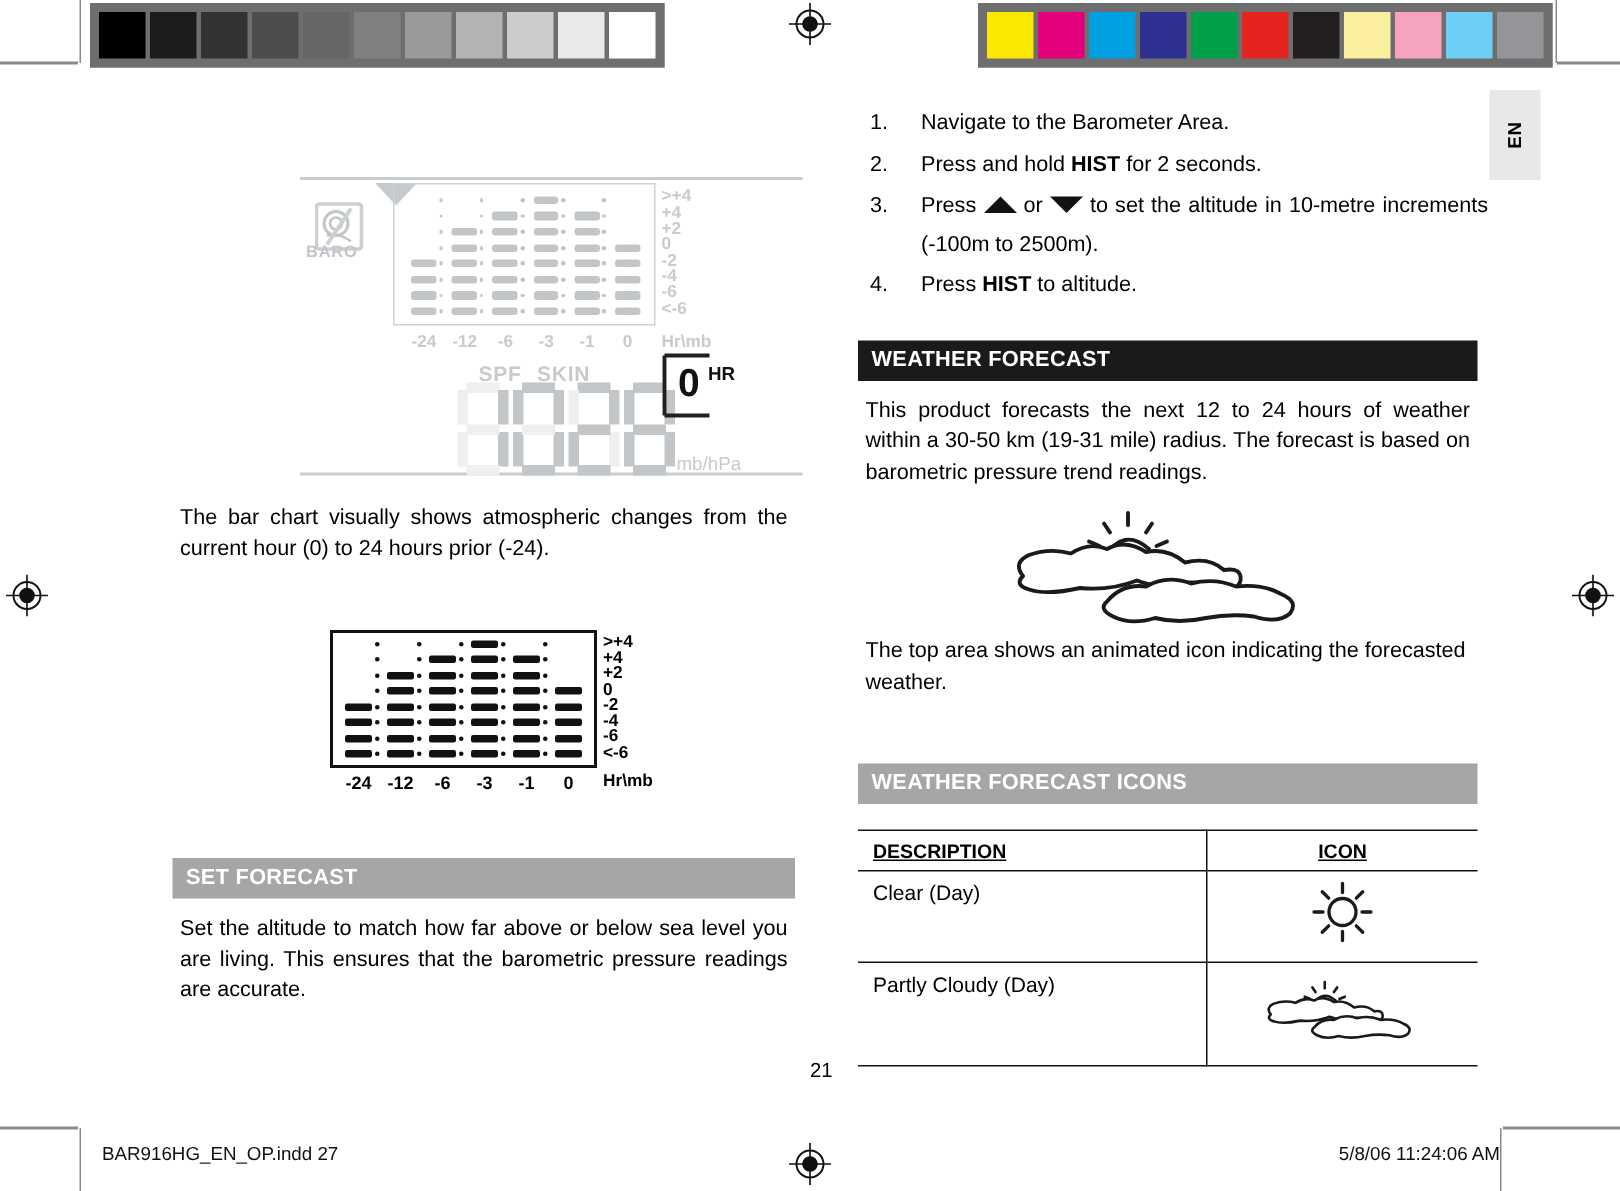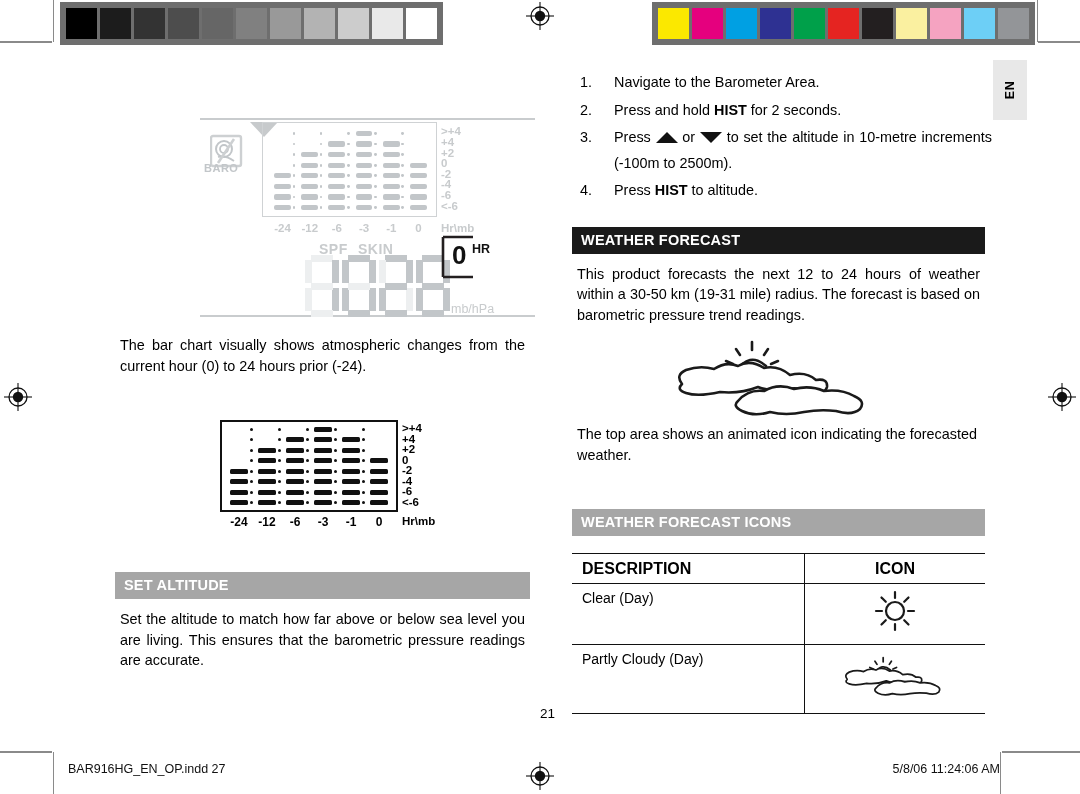--- a/index.html
+++ b/index.html
@@ -92,21 +92,21 @@
   #barchart .ylab{position:absolute;left:182px;font-size:11.5px;font-weight:bold;font-family:"Liberation Sans",sans-serif;white-space:nowrap;}
   #barchart .xlab{position:absolute;top:95px;font-size:12px;font-weight:bold;white-space:nowrap;}
   #barchart .unit{position:absolute;left:182px;top:95px;font-size:11.5px;font-weight:bold;}
 
   
   table.ficons{border-collapse:collapse;width:413px;margin-top:17px;}
   table.ficons th,table.ficons td{
     border-top:1.6px solid #111;border-bottom:1.6px solid #111;
     padding:6px 10px;font-size:14px;text-align:left;vertical-align:top;
   }
-  table.ficons th{font-weight:bold;font-size:16px;padding-bottom:5px;}
+  table.ficons th{font-weight:bold;font-size:13px;padding-bottom:5px;text-decoration:underline;}
   table.ficons .c1{width:212px;border-right:1.6px solid #111;}
   table.ficons .c2{text-align:center;}
   table.ficons tr.r1 td{height:48px;}
   table.ficons tr.r2 td{height:56px;}
 
   
   #footer{position:absolute;left:0;top:744px;width:1080px;height:50px;}
   #footer .ftxt{position:absolute;font-size:12.5px;color:#111;}
 
   #pagenum{position:absolute;left:540px;top:706px;font-size:13.5px;}
@@ -460,21 +460,21 @@
           <div class="xlab" style="left: 63px; top: 95px; width: 24px; text-align: center;">-6</div>
           <div class="xlab" style="left: 91px; top: 95px; width: 24px; text-align: center;">-3</div>
           <div class="xlab" style="left: 119px; top: 95px; width: 24px; text-align: center;">-1</div>
           <div class="xlab" style="left: 147px; top: 95px; width: 24px; text-align: center;">0</div>
         </div>
       <div class="unit">Hr\mb</div>
     </div>
   </div>
 
   <div class="abs" style="left:55px;top:512px;width:415px;">
-    <div class="sec-bar">SET ALTITUDE</div>
+    <div class="sec-bar">SET FORECAST</div>
     <div class="body-txt" style="padding:0 5px;">Set the altitude to match how far above or below sea level you are living. This ensures that the barometric pressure readings are accurate.</div>
   </div>
 </div>
 
 <div id="col-right">
 
   <ol class="steps">
     <li>
       <span class="num">1.</span>
       <span>Navigate to the Barometer Area.</span>

